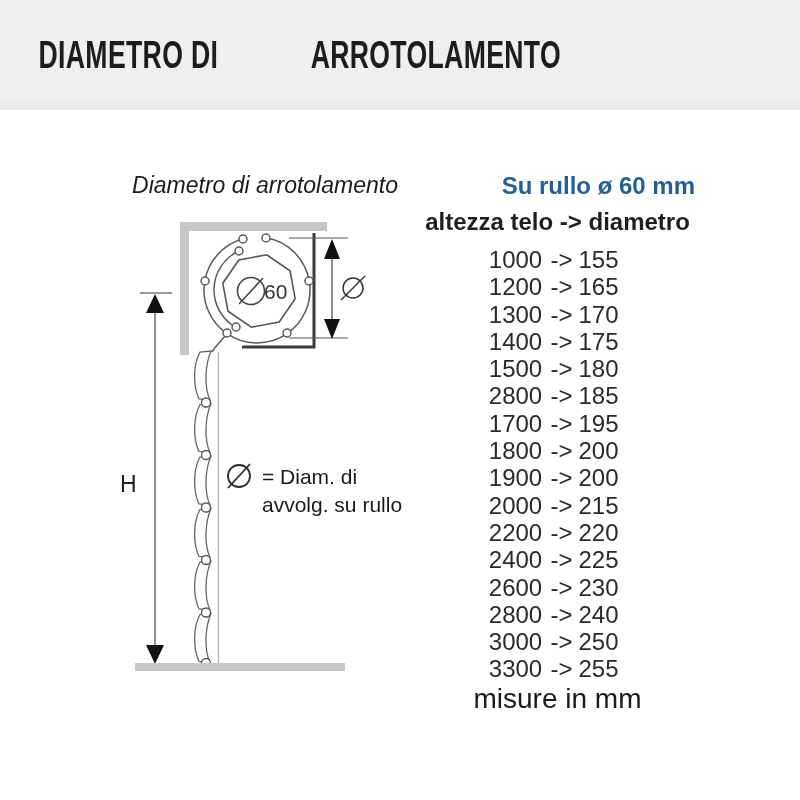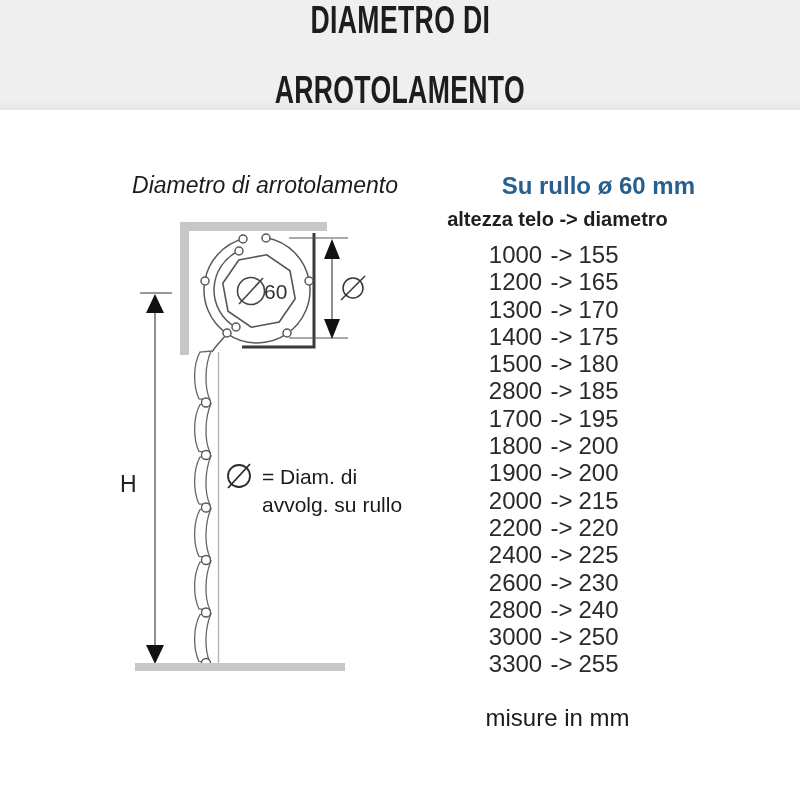--- a/index.html
+++ b/index.html
@@ -2,40 +2,40 @@
 <html><head>
 <meta charset="utf-8">
 <style>
   html,body{margin:0;padding:0;background:#fff;}
   .page{position:relative;width:800px;height:800px;overflow:hidden;
         font-family:"Liberation Sans",sans-serif;background:#ffffff;}
 
   
   .header{position:absolute;left:0;top:0;width:800px;height:110px;
           background:linear-gradient(#efefef,#efefef 90%,#e7e7e7);
-          display:flex;flex-direction:column;justify-content:space-between;align-items:center;}
+          display:flex;justify-content:flex-start;align-items:center;}
   .header-line{font-size:38px;line-height:40px;font-weight:700;color:#1d1d1d;
                letter-spacing:.5px;transform:scaleX(.7);white-space:nowrap;}
 
   
   .diagram-title{position:absolute;left:90px;top:172px;width:350px;text-align:center;
                  font-size:23px;color:#1b1b1b;font-style:italic;}
 
   
   .diagram-svg{position:absolute;left:0;top:0;width:800px;height:800px;}
 
   
   .right-col{position:absolute;left:420px;top:172px;width:275px;text-align:center;}
   .blue-heading{font-size:24px;font-weight:600;color:#27608e;margin:0 0 8px 0;white-space:nowrap;text-align:right;}
-  .subheading{font-size:20px;font-weight:600;color:#1f1f1f;margin:0 0 10px 0;white-space:nowrap;}
+  .subheading{font-size:24px;font-weight:600;color:#1f1f1f;margin:0 0 10px 0;white-space:nowrap;}
   .trow{display:flex;justify-content:center;font-size:24px;line-height:27.3px;color:#2a2a2a;}
   .trow .h{width:58px;text-align:center;}
   .trow .sep{width:34px;text-align:center;}
   .trow .d{width:50px;text-align:left;}
-  .tfooter{margin-top:26px;font-size:24px;color:#1b1b1b;}
+  .tfooter{font-size:28px;color:#1b1b1b;}
 </style>
 </head>
 <body>
 
 <div class="page">
 
   <div class="header">
     <div class="header-line">DIAMETRO DI</div>
     <div class="header-line">ARROTOLAMENTO</div>
   </div>

